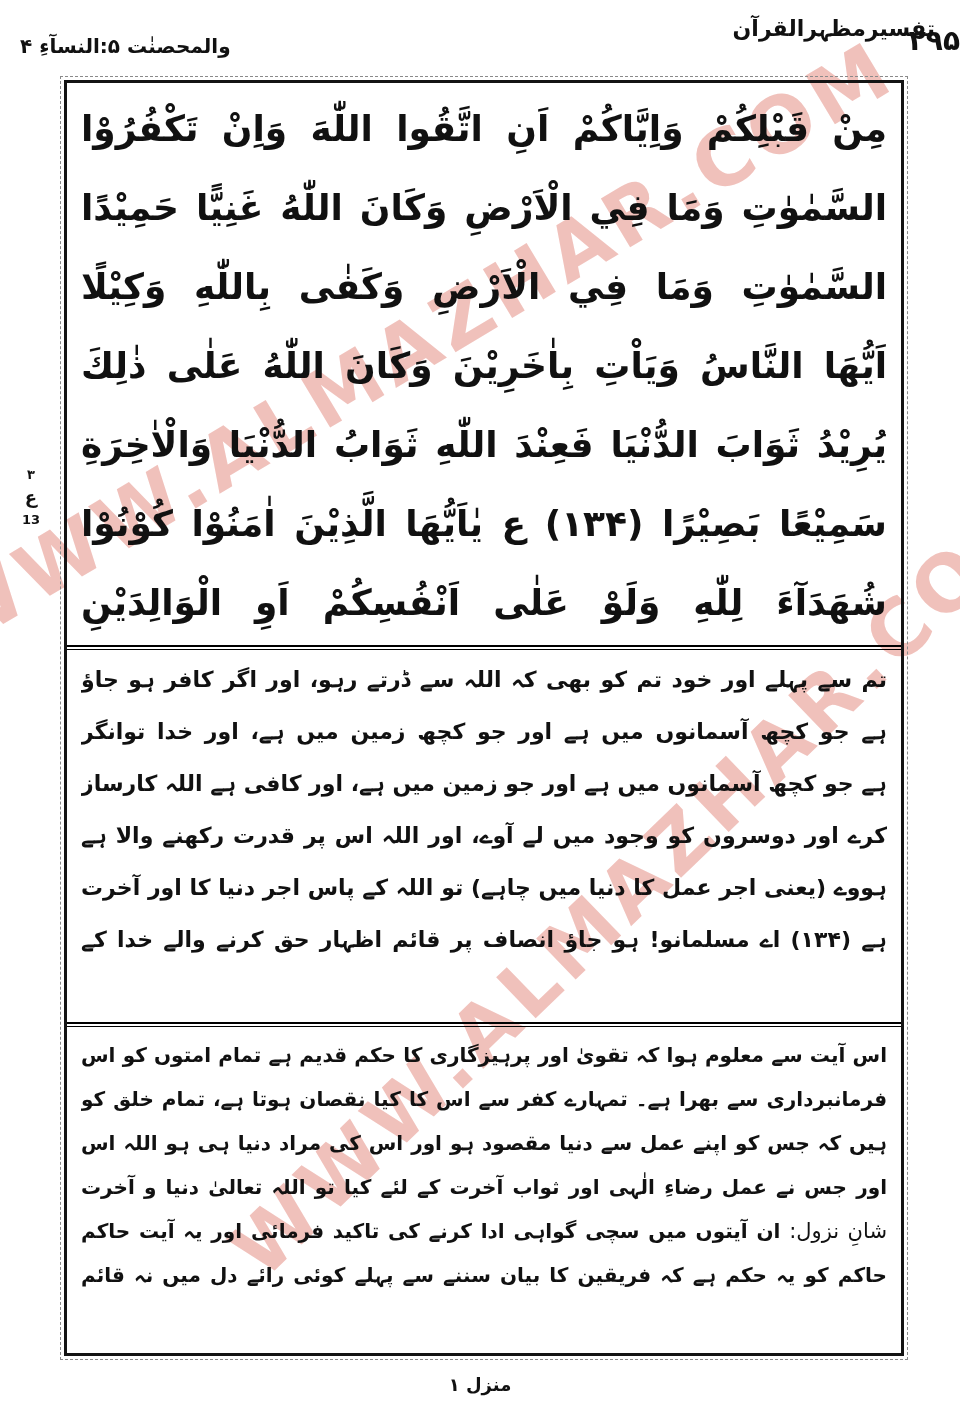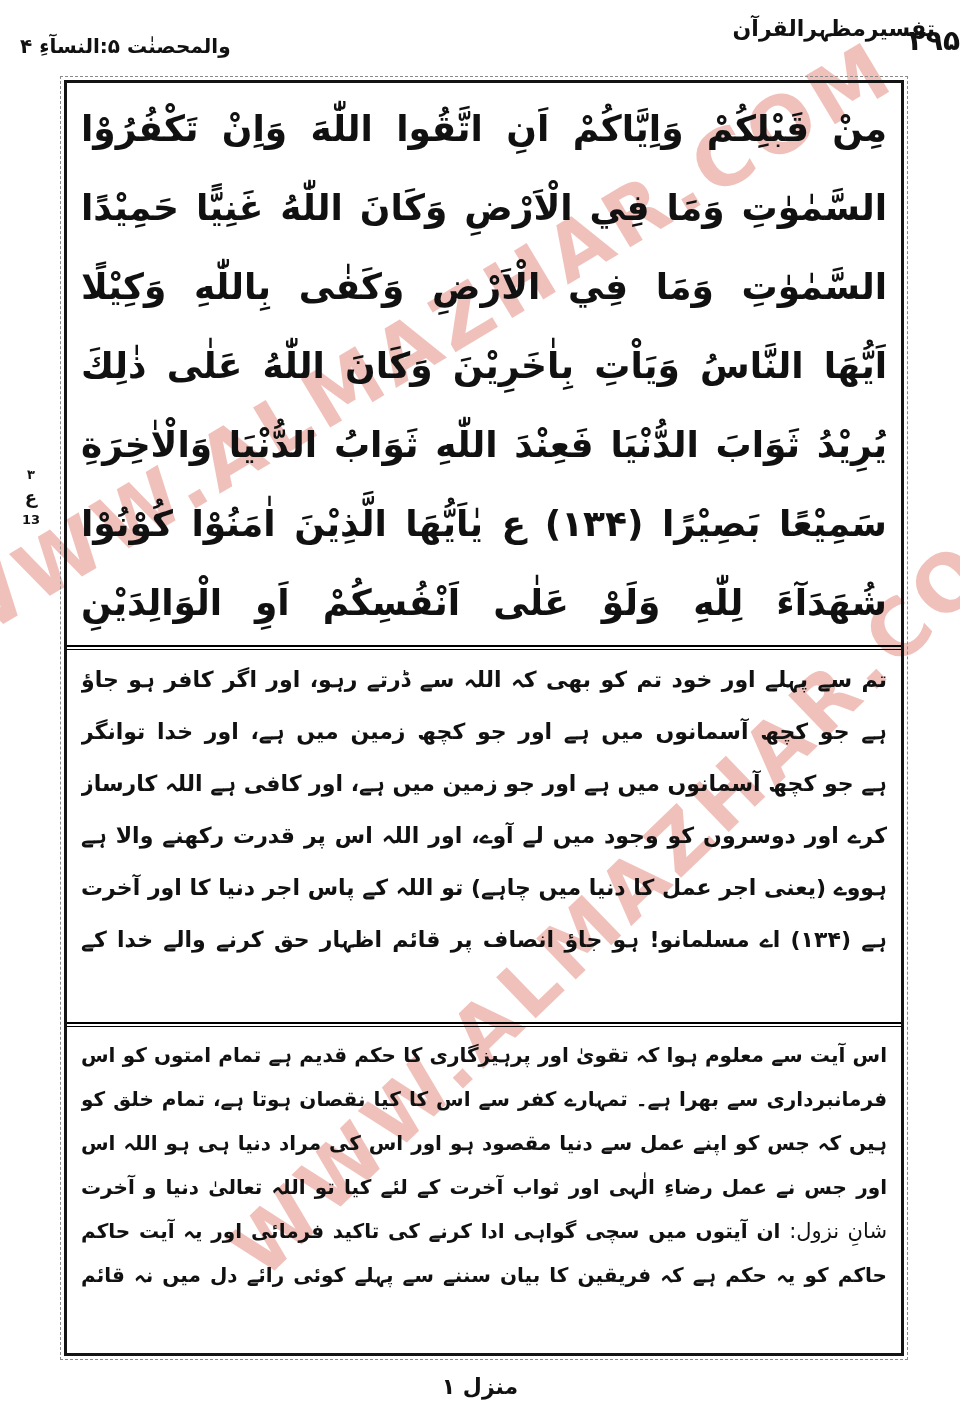--- a/index.html
+++ b/index.html
@@ -84,21 +84,21 @@
     direction: rtl; font-weight: bold; font-size: 20px; line-height: 44px;
     height: 44px; overflow: hidden;
     text-align: justify; text-align-last: justify;
   }
   .c-line.last { text-align-last: right; }
   .shan-heading { font-weight: normal; font-size: 21px; }
 
   
   .footer {
     position: absolute; left: 0; right: 0; top: 1374px; text-align: center;
-    font-size: 22px; font-weight: bold; direction: rtl; z-index: 2;
+    font-size: 18px; font-weight: bold; direction: rtl; z-index: 2;
   }
 </style>
 </head>
 <body>
 
 <div class="watermark wm1">WWW.ALMAZHAR.COM</div>
 <div class="watermark wm2">WWW.ALMAZHAR.COM</div>
 
 <div class="hdr hdr-right">تفسیرمظہرالقرآن</div>
 <div class="hdr hdr-center">۲۹۵</div>

